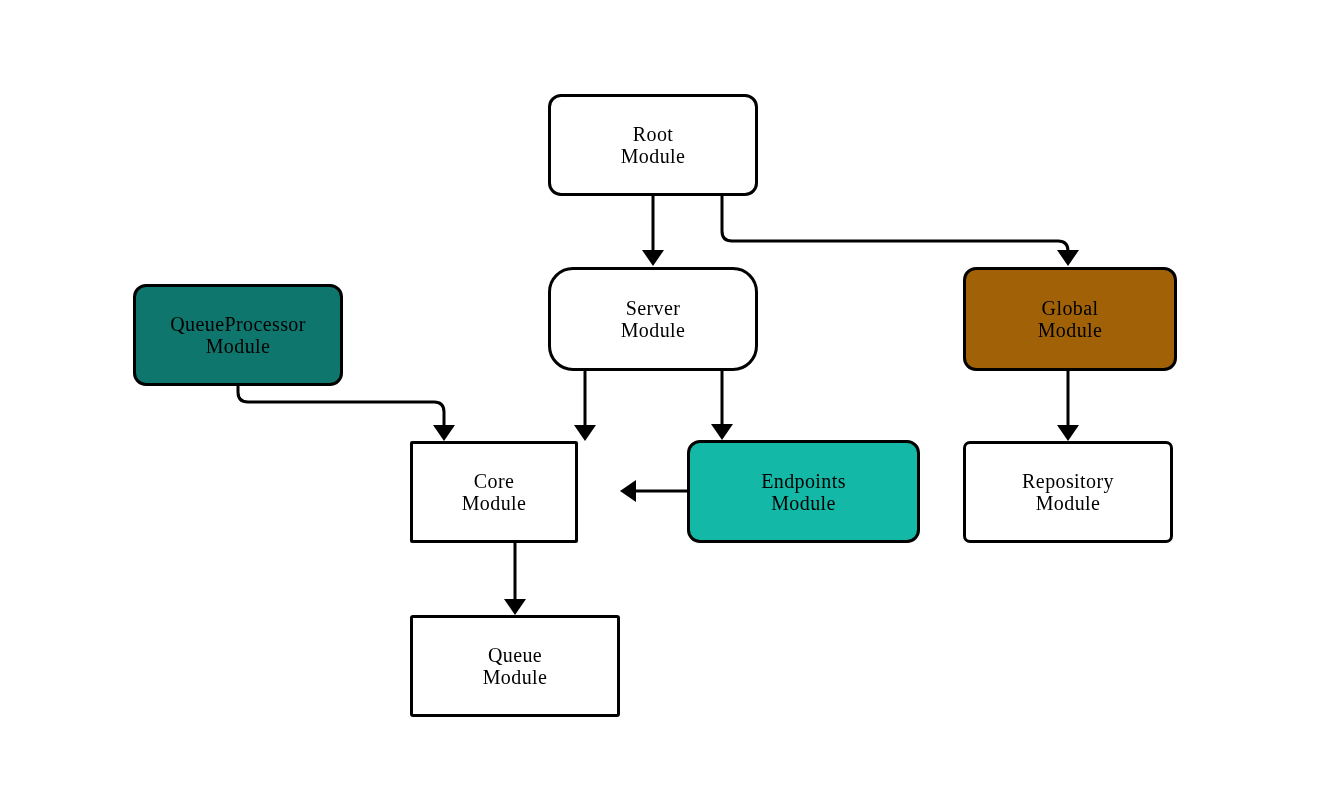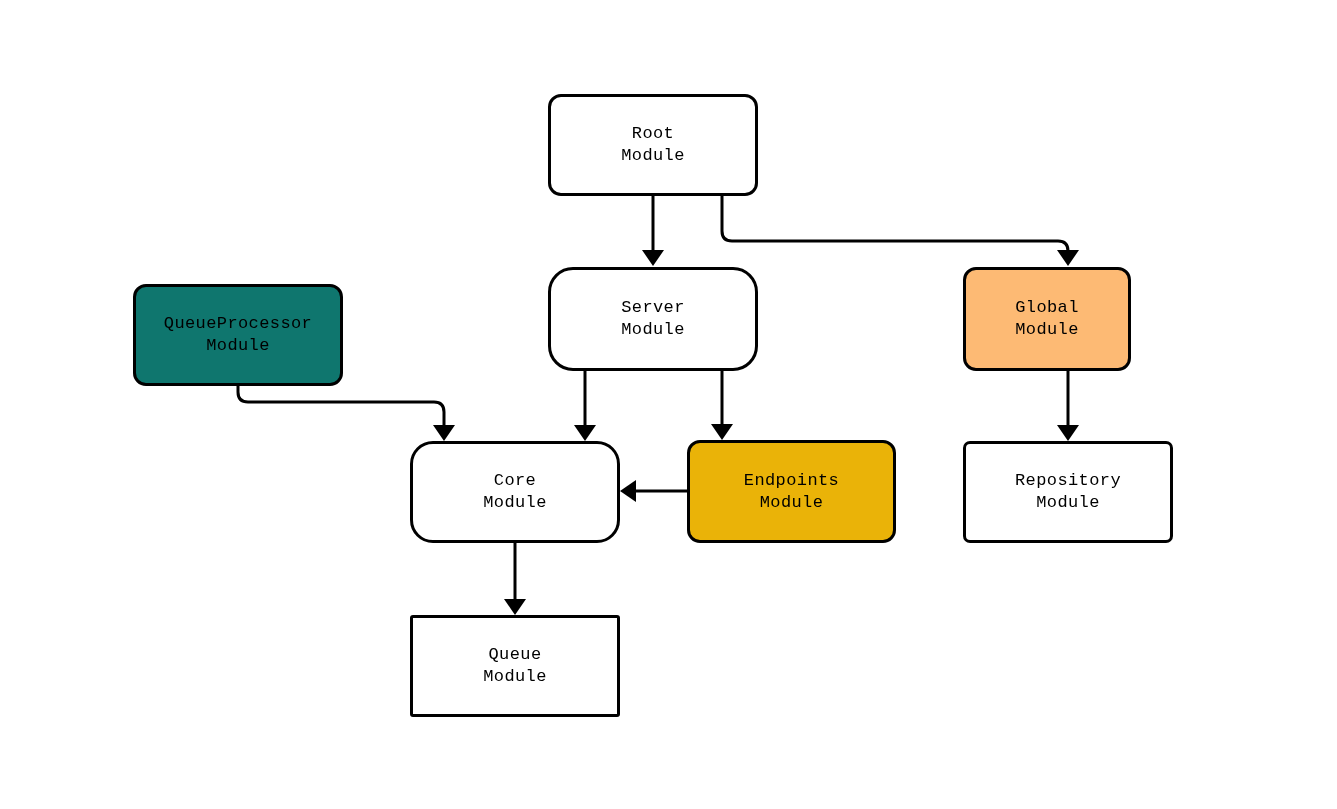--- a/index.html
+++ b/index.html
@@ -40,22 +40,22 @@
     background: #ffffff;
     border: 3px solid #000000;
     border-radius: 13px;
     display: flex;
     flex-direction: column;
     align-items: center;
     justify-content: center;
     text-align: center;
   }
   .node-line {
-    font-family: Liberation Mono, monospace;
-    font-size: 17px;
+    font-family: Liberation Serif, serif;
+    font-size: 20px;
     line-height: 22px;
     color: #000000;
     letter-spacing: 0.4px;
     white-space: nowrap;
   }
 </style>
 </head>
 <body>
 
 <div id="diagram-root">
@@ -89,29 +89,29 @@
         <div class="node-line">Module</div>
       </div>
       <div class="node" style="left: 133px; top: 284px; width: 210px; height: 102px; background: #0f766e; border-color: rgb(0, 0, 0); border-width: 3px; border-radius: 13px;">
         <div class="node-line">QueueProcessor</div>
         <div class="node-line">Module</div>
       </div>
       <div class="node" style="left: 548px; top: 267px; width: 210px; height: 104px; background: rgb(255, 255, 255); border-color: rgb(0, 0, 0); border-width: 3px; border-radius: 25px;">
         <div class="node-line">Server</div>
         <div class="node-line">Module</div>
       </div>
-      <div class="node" style="left: 963px; top: 267px; width: 168px; height: 104px; background: #fdba74; border-color: rgb(0, 0, 0); border-width: 3px; border-radius: 13px;">
+      <div class="node" style="left: 963px; top: 267px; width: 214px; height: 104px; background: #a16207; border-color: rgb(0, 0, 0); border-width: 3px; border-radius: 13px;">
         <div class="node-line">Global</div>
         <div class="node-line">Module</div>
       </div>
-      <div class="node" style="left: 410px; top: 441px; width: 210px; height: 102px; background: rgb(255, 255, 255); border-color: rgb(0, 0, 0); border-width: 3px; border-radius: 23px;">
+      <div class="node" style="left: 410px; top: 441px; width: 168px; height: 102px; background: rgb(255, 255, 255); border-color: rgb(0, 0, 0); border-width: 3px; border-radius: 2px;">
         <div class="node-line">Core</div>
         <div class="node-line">Module</div>
       </div>
-      <div class="node" style="left: 687px; top: 440px; width: 209px; height: 103px; background: #eab308; border-color: rgb(0, 0, 0); border-width: 3px; border-radius: 13px;">
+      <div class="node" style="left: 687px; top: 440px; width: 233px; height: 103px; background: #14b8a6; border-color: rgb(0, 0, 0); border-width: 3px; border-radius: 13px;">
         <div class="node-line">Endpoints</div>
         <div class="node-line">Module</div>
       </div>
       <div class="node" style="left: 963px; top: 441px; width: 210px; height: 102px; background: rgb(255, 255, 255); border-color: rgb(0, 0, 0); border-width: 3px; border-radius: 7px;">
         <div class="node-line">Repository</div>
         <div class="node-line">Module</div>
       </div>
       <div class="node" style="left: 410px; top: 615px; width: 210px; height: 102px; background: rgb(255, 255, 255); border-color: rgb(0, 0, 0); border-width: 3px; border-radius: 3px;">
         <div class="node-line">Queue</div>
         <div class="node-line">Module</div>

